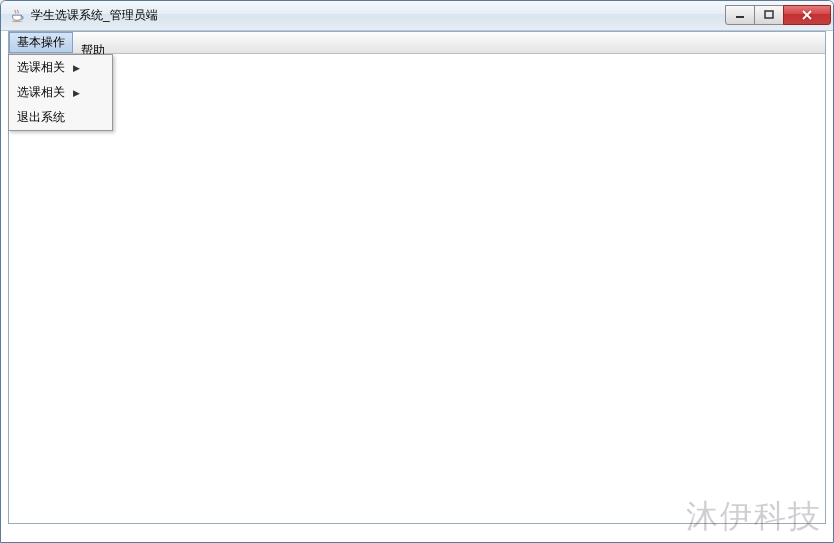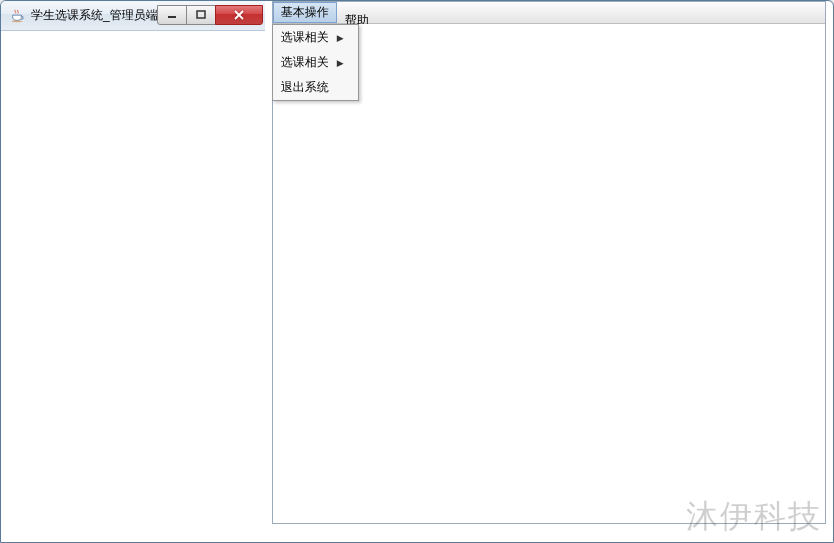--- a/index.html
+++ b/index.html
@@ -16,21 +16,21 @@
       position: relative;
     }
     .window {
       width: 834px;
       height: 543px;
       border: 1px solid #5a7a9a;
       border-radius: 6px 6px 0 0;
       background: #fff;
       box-shadow: 0 0 8px rgba(0,0,0,0.3);
       display: flex;
-      flex-direction: row;
+      flex-direction: column;
       overflow: hidden;
     }
     .titlebar {
       height: 30px;
       background: linear-gradient(to bottom, #f4f8fc 0%, #e6edf5 45%, #d9e4ee 46%, #e6edf5 100%);
       border-bottom: 1px solid #b8c8d8;
       display: flex;
       align-items: center;
       padding: 0 2px 0 8px;
       position: relative;
@@ -119,21 +119,21 @@
       position: absolute;
       left: -1px;
       top: 22px;
       background: #f7f7f7;
       border: 1px solid #979797;
       box-shadow: 2px 2px 3px rgba(0,0,0,0.2);
       z-index: 10;
       min-width: 80px;
     }
     .dropdown-item {
-      padding: 4px 14px 4px 8px;
+      padding: 4px 32px 4px 8px;
       font-size: 12px;
       color: #000;
       display: flex;
       align-items: center;
       justify-content: space-between;
       cursor: pointer;
       white-space: nowrap;
     }
     .submenu-arrow {
       margin-left: 8px;

